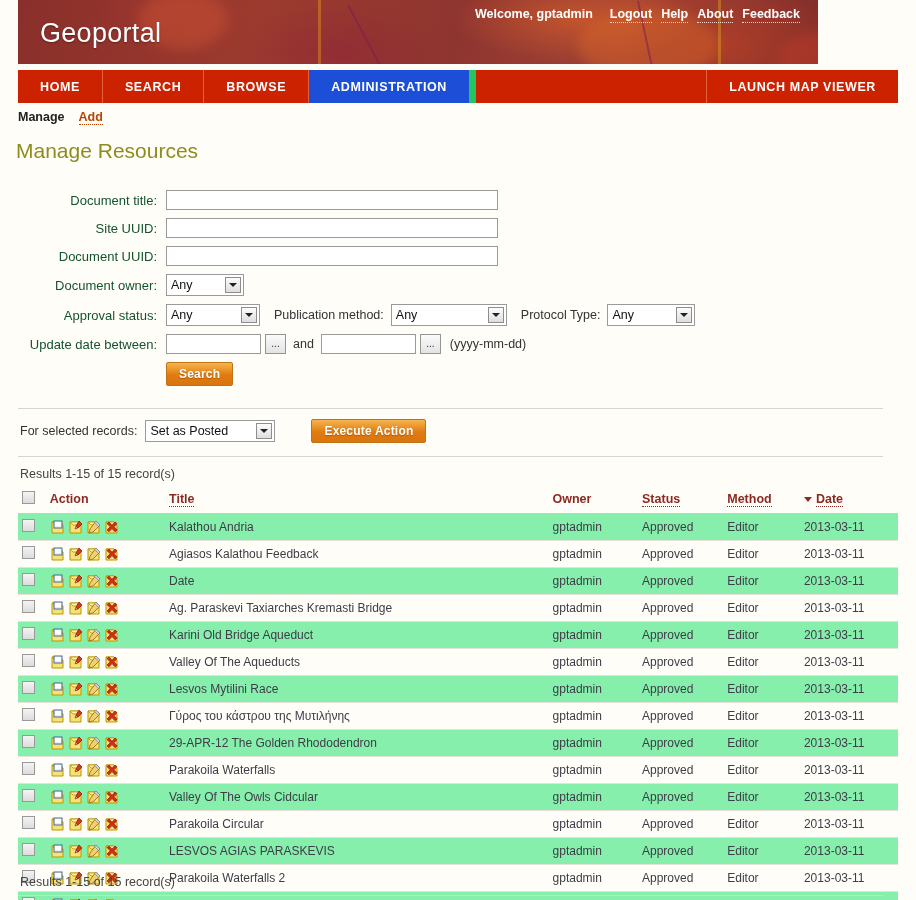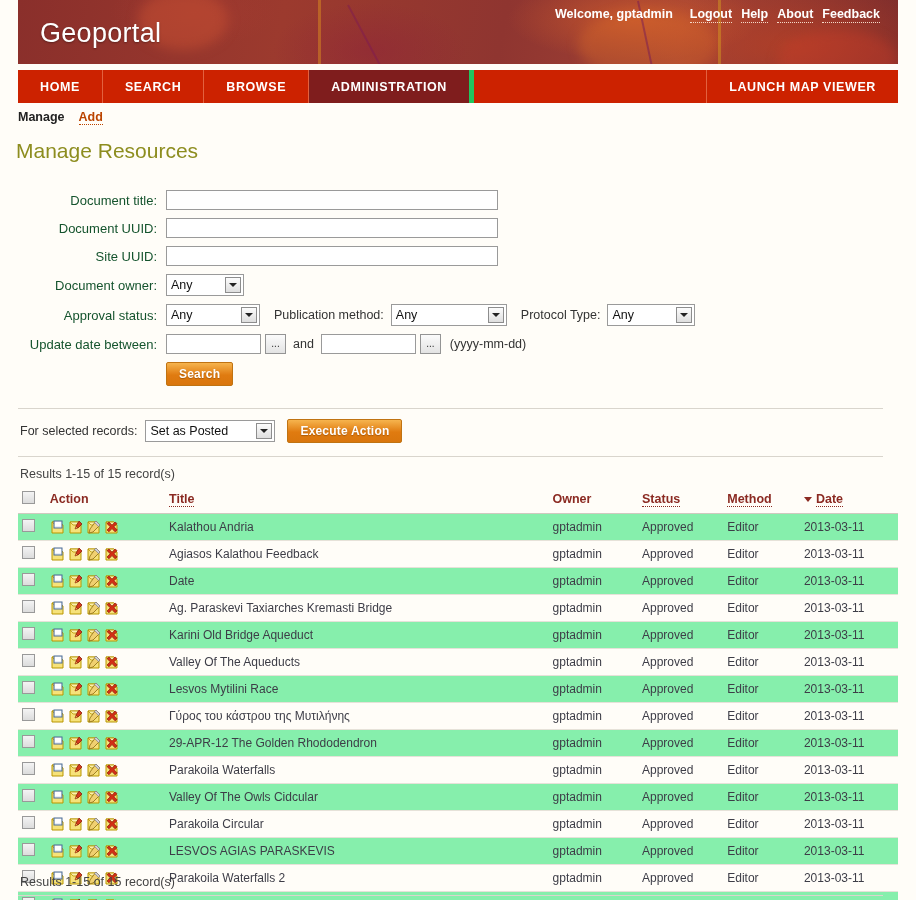--- a/index.html
+++ b/index.html
@@ -9,21 +9,21 @@
     background: #fdf6ec;
     font-family: "Liberation Sans", sans-serif;
     font-size: 12px;
     color: #333;
     overflow: hidden;
   }
   #page { position: relative; width: 916px; height: 900px; background: #fffdf8; }
 
   
   .banner {
-    position: absolute; left: 18px; top: 0; width: 880px; height: 64px;
+    position: absolute; left: 18px; top: 0; width: 800px; height: 64px;
     overflow: hidden;
     background:
       radial-gradient(ellipse 180px 60px at 70% 30%, rgba(226,102,40,.55), rgba(226,102,40,0) 70%),
       radial-gradient(ellipse 220px 90px at 88% 70%, rgba(210,70,30,.45), rgba(210,70,30,0) 70%),
       radial-gradient(ellipse 140px 70px at 40% 80%, rgba(140,30,60,.40), rgba(140,30,60,0) 70%),
       radial-gradient(ellipse 120px 50px at 20% 20%, rgba(170,60,50,.45), rgba(170,60,50,0) 70%),
       linear-gradient(100deg, #8a2f2b 0%, #9c3a2e 30%, #8f3530 55%, #a14235 75%, #7e2d2c 100%);
   }
   .banner .map-line {
     position: absolute; background: rgba(120,20,90,.40); height: 2px; transform-origin: left center;
@@ -53,21 +53,21 @@
     position: absolute; left: 18px; top: 70px; width: 880px; height: 33px;
     background: #cc2200;
   }
   .navbar .items { display: flex; height: 100%; }
   .nav-item {
     display: flex; align-items: center; justify-content: center;
     padding: 0 22px; height: 100%;
     color: #fff; font-weight: bold; font-size: 12.5px; letter-spacing: .6px;
     border-right: 1px solid #e2613f; cursor: pointer; white-space: nowrap;
   }
-  .nav-item.active { background: #7f1d1d; border-right: 5px solid #22c55e; }
+  .nav-item.active { background: #1d4ed8; border-right: 7px solid #22c55e; }
   .nav-spacer { flex: 1; border-right: none; }
   .nav-right {
     position: absolute; right: 0; top: 0; height: 100%;
     display: flex; align-items: center; padding: 0 22px;
     color: #fff; font-weight: bold; font-size: 12.5px; letter-spacing: .6px;
     border-left: 1px solid #e2613f; cursor: pointer; white-space: nowrap;
   }
 
   
   .subtabs { position: absolute; left: 18px; top: 110px; font-size: 12.5px; }
@@ -218,26 +218,26 @@
   <div class="page-title">Manage Resources</div>
 
   <div class="form">
 
     <div class="frow">
       <div class="flabel">Document title:</div>
       <input class="finput w-long" type="text" value="" style="">
     </div>
 
     <div class="frow">
+      <div class="flabel">Site UUID:</div>
+      <input class="finput w-long" type="text" value="" style="">
+    </div>
+
+    <div class="frow">
       <div class="flabel">Document UUID:</div>
-      <input class="finput w-long" type="text" value="" style="">
-    </div>
-
-    <div class="frow">
-      <div class="flabel">Site UUID:</div>
       <input class="finput w-long" type="text" value="" style="">
     </div>
 
     <div class="frow">
       <div class="flabel">Document owner:</div>
       <div class="sel sel-owner">
         <span>Any</span>
         <span class="arrowbox">
             <i></i>
           </span>
@@ -287,21 +287,21 @@
   <div class="hr" style="position:absolute;left:18px;top:408px;width:865px;"></div>
 
   <div class="selbar" style="position:absolute;left:20px;top:419px;">
     <span class="lbl">For selected records:</span>
     <div class="sel sel-action">
       <span>Set as Posted</span>
       <span class="arrowbox">
           <i></i>
         </span>
     </div>
-    <button class="btn-orange" style="margin-left:12px;">Execute Action</button>
+    <button class="btn-orange" style="margin-left:36px;">Execute Action</button>
   </div>
 
   <div class="hr" style="position:absolute;left:18px;top:456px;width:865px;"></div>
 
   <div class="results-count" style="position:absolute;left:20px;top:467px;">Results 1-15 of 15 record(s)</div>
 
   <div style="position:absolute;left:18px;top:486px;width:880px;">
     <table class="grid">
       <thead>
         <tr>

